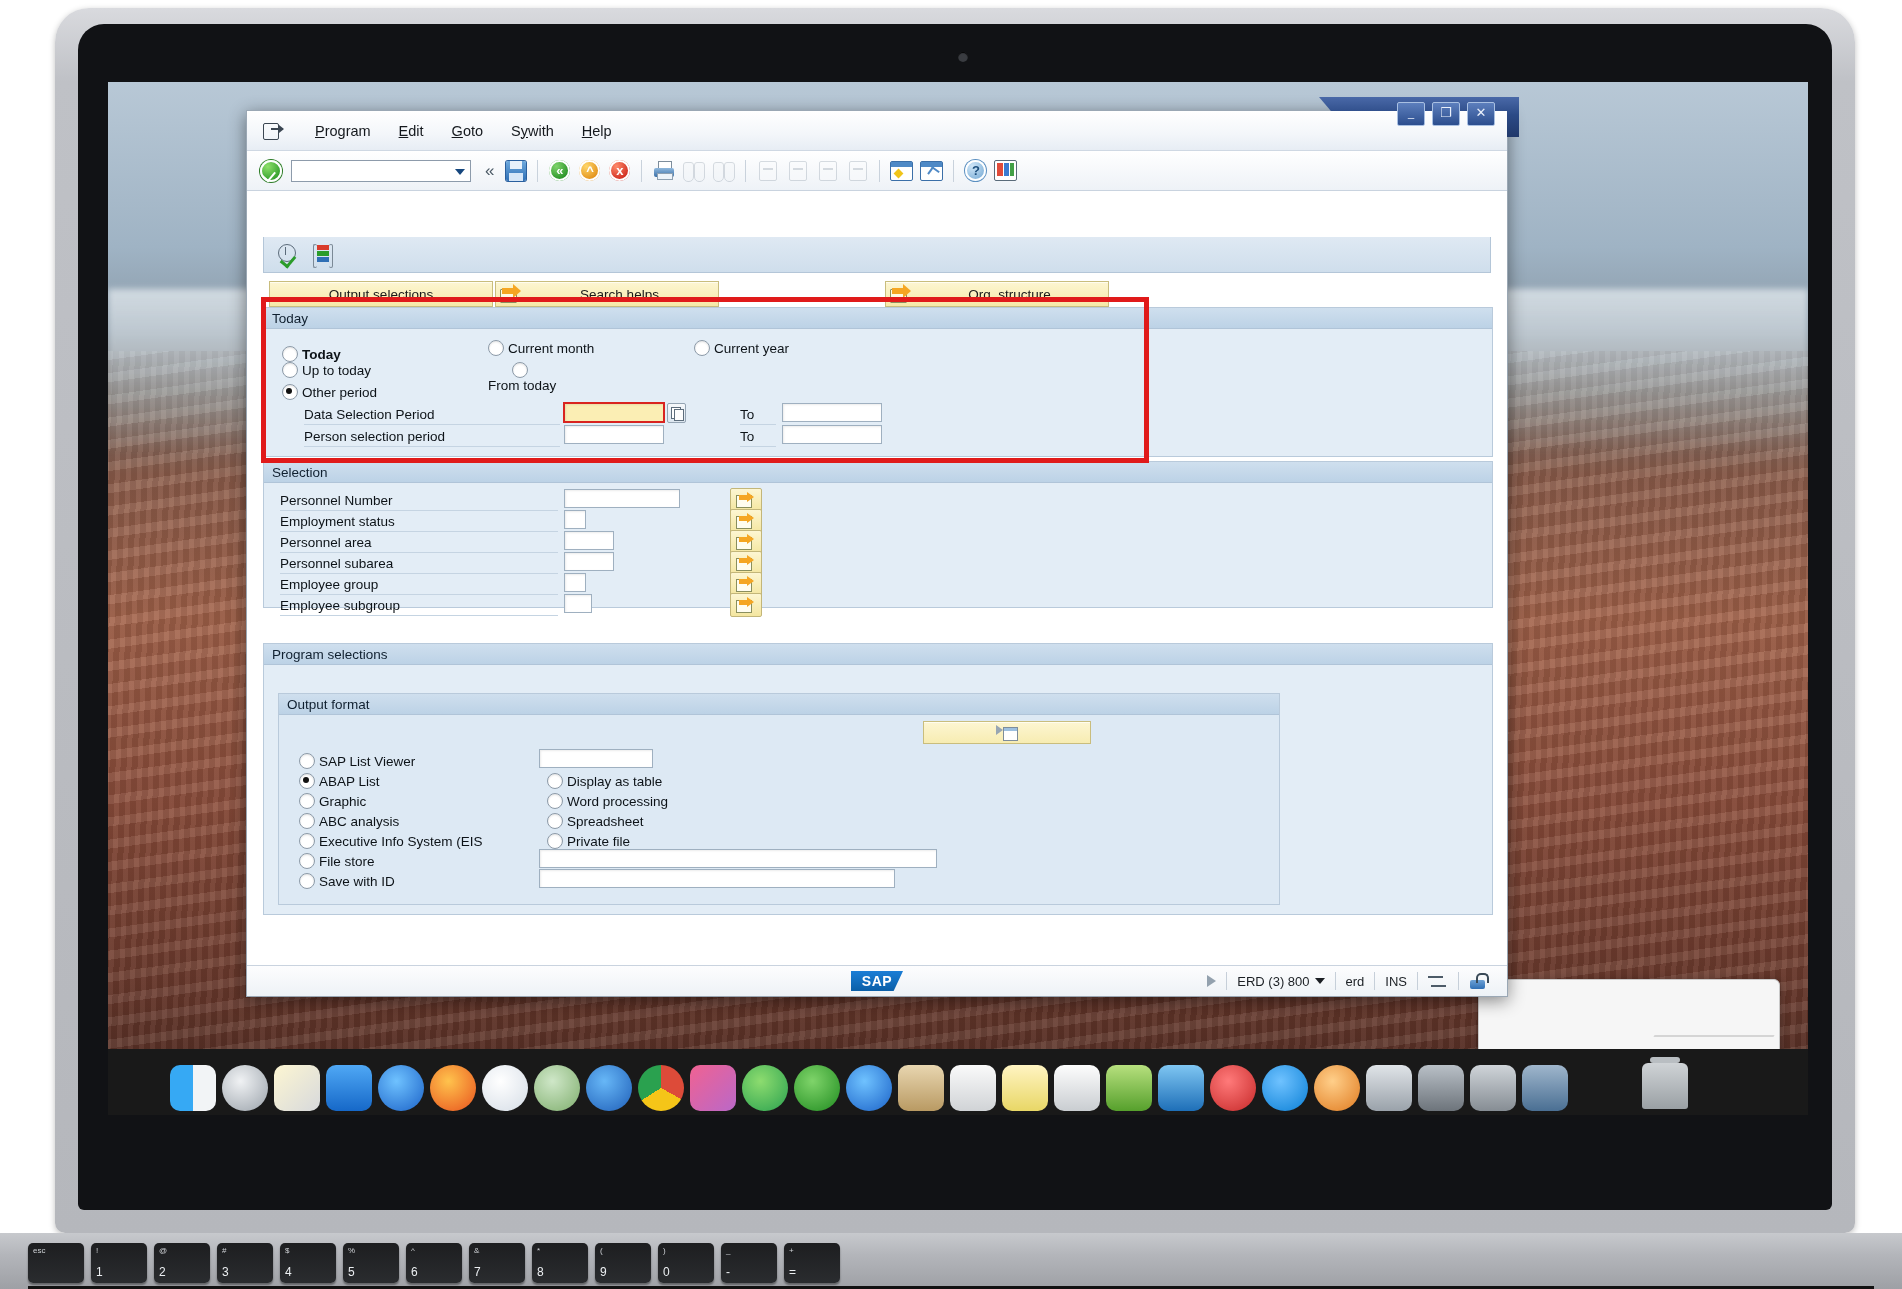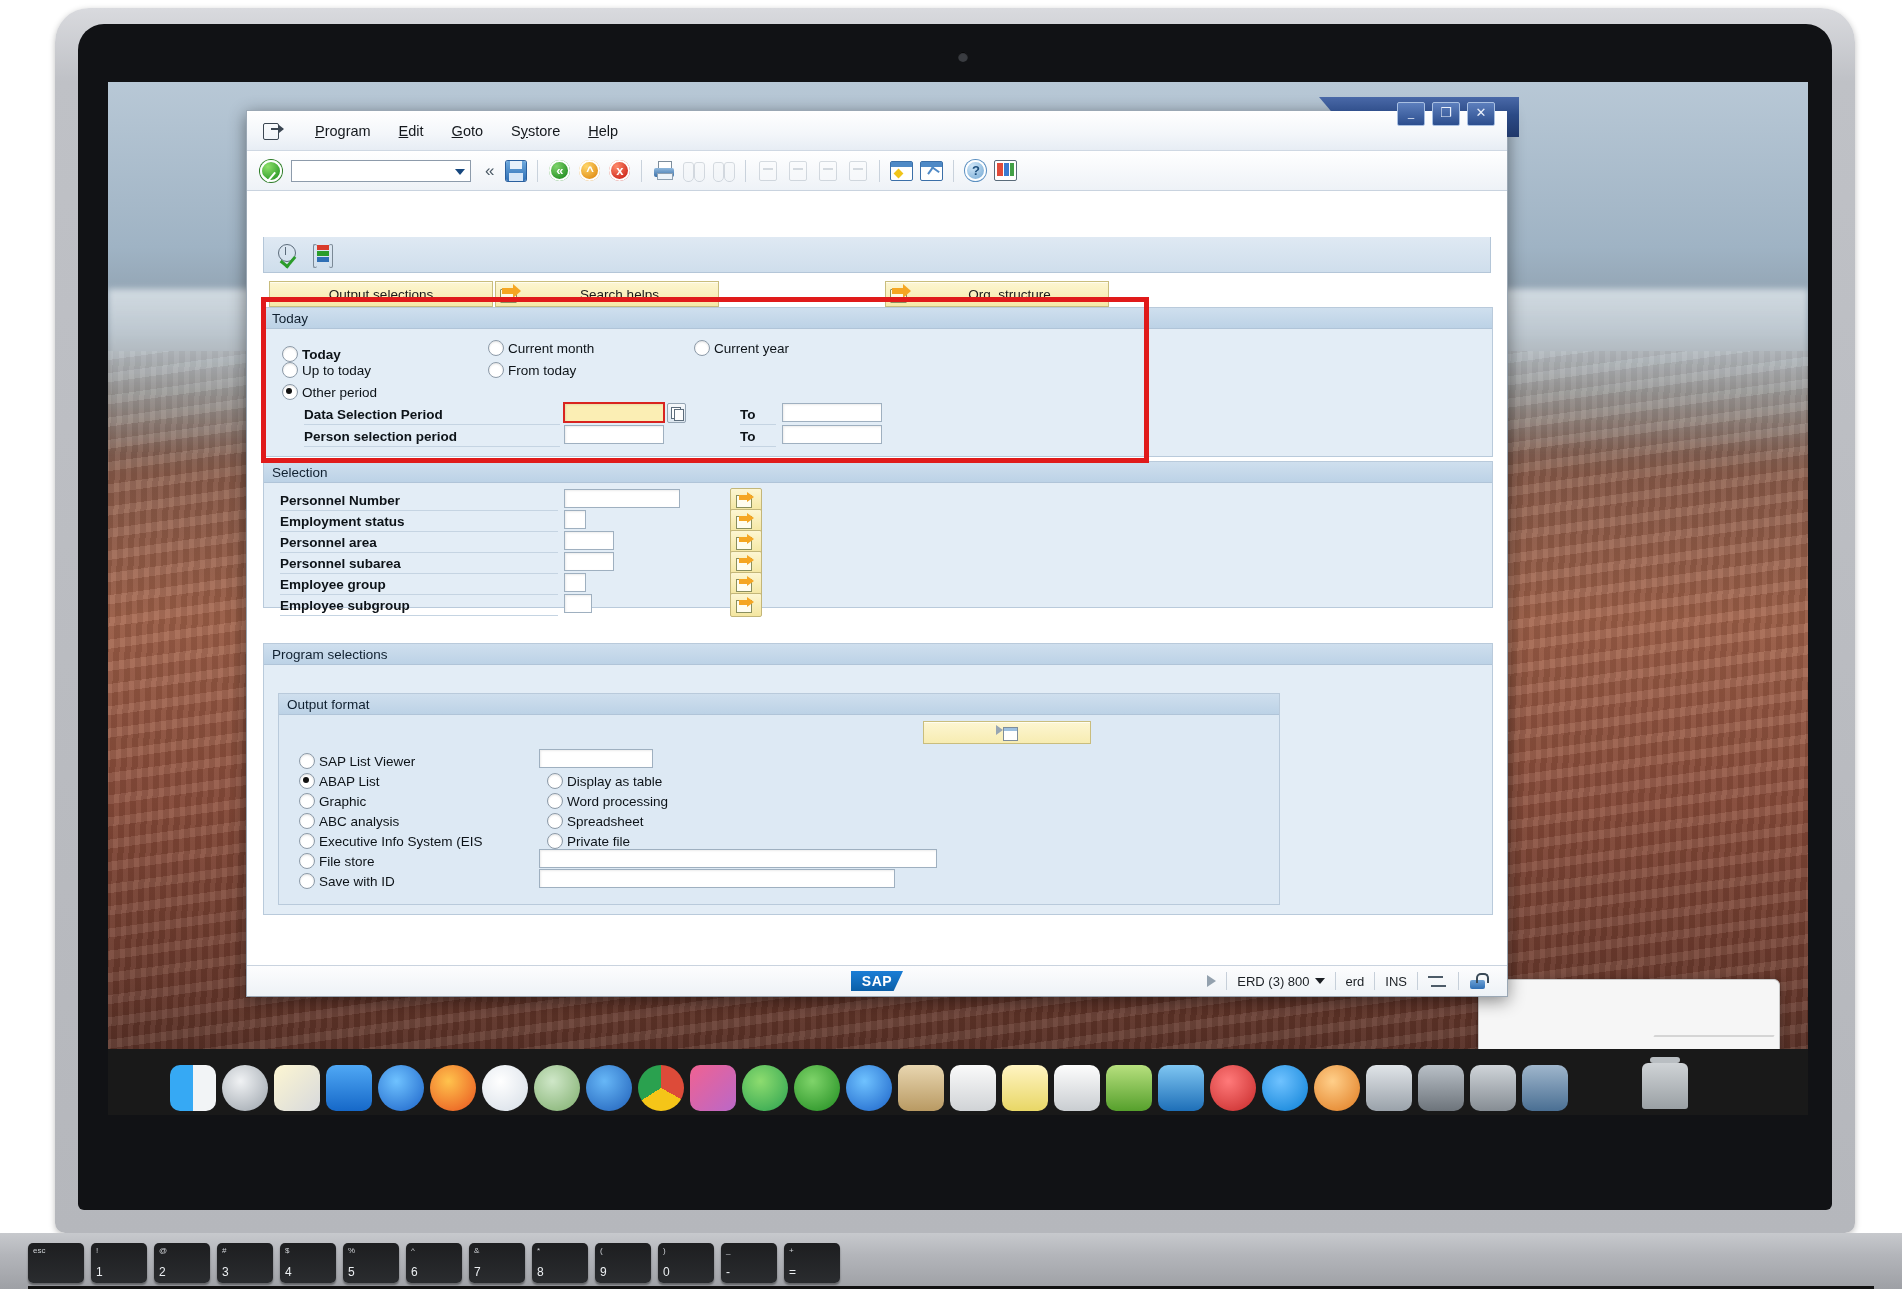--- a/index.html
+++ b/index.html
@@ -190,21 +190,21 @@
   #red-box{position:absolute;left:14px;top:186px;width:888px;height:166px;
     border:5px solid #e01a1a;box-sizing:border-box;pointer-events:none;z-index:6;}
 
   
   .radio-row{position:absolute;display:flex;align-items:center;font-size:13.5px;color:#0d1318;}
   .radio{width:14px;height:14px;border-radius:50%;border:1.4px solid #8c9aa8;background:#fff;
     margin-right:4px;flex:0 0 auto;position:relative;box-shadow:inset 0 1px 2px rgba(0,0,0,.12);cursor:pointer;}
   .radio.on:after{content:"";position:absolute;left:3px;top:3px;width:6px;height:6px;border-radius:50%;background:#111;}
 
   
-  .fld-label{position:absolute;font-size:13.5px;color:#0d1318;font-weight:bold;}
+  .fld-label{position:absolute;font-size:13.5px;color:#0d1318;}
   .dotline{position:absolute;height:1px;background:#c5d4e2;}
   .inp{position:absolute;background:#fff;border:1px solid #9fb0c0;box-sizing:border-box;
     box-shadow:inset 1px 1px 2px rgba(0,0,0,.08);}
   .inp.yellow{background:#fbeeb4;}
   .inp.focus-red{outline:2px solid #d9241f;outline-offset:-1px;}
   .inp input{border:0;outline:0;width:100%;height:100%;background:transparent;font-size:13px;padding-left:3px;box-sizing:border-box;font-family:"Liberation Sans",sans-serif;}
 
   .match-btn{position:absolute;width:17px;height:18px;border:1px solid #94a4b3;background:linear-gradient(180deg,#f5f8fb,#dce6ef);
     border-radius:2px;cursor:pointer;}
   .match-btn:before{content:"";position:absolute;left:3px;top:3px;width:8px;height:10px;border:1.3px solid #5d6d7c;background:#fff;}
@@ -293,21 +293,21 @@
       </div>
 
       <div id="menubar">
         <div id="menu-sys-icon">
           <div class="box"></div>
             <div class="arr"></div>
         </div>
         <div class="menu-item"><u>P</u><span>rogram</span></div>
         <div class="menu-item"><u>E</u><span>dit</span></div>
         <div class="menu-item"><u>G</u><span>oto</span></div>
-        <div class="menu-item">S<u>y</u><span>store</span></div>
+        <div class="menu-item">S<u>y</u><span>with</span></div>
         <div class="menu-item"><u>H</u><span>elp</span></div>
       </div>
 
       <div id="toolbar">
         <div class="tb-btn">
             <div class="ico-check"></div>
           </div>
         <div id="okcode">
           <input type="text" value="" style="">
           <div class="caret"></div>
@@ -453,21 +453,21 @@
           </div>
           <div class="radio-row" style="left:430px;top:11px;">
             <span class="radio"></span>
             <span>Current year</span>
           </div>
 
           <div class="radio-row" style="left:18px;top:33px;">
             <span class="radio"></span>
             <span>Up to today</span>
           </div>
-          <div class="radio-row" style="left:224px;top:33px;">
+          <div class="radio-row" style="left:224px;top:33px;flex-direction:column;">
             <span class="radio"></span>
             <span>From today</span>
           </div>
 
           <div class="radio-row" style="left:18px;top:55px;">
             <span class="radio on"></span>
             <span>Other period</span>
           </div>
 
           <div class="fld-label" style="left:40px;top:78px;">Data Selection Period</div>

